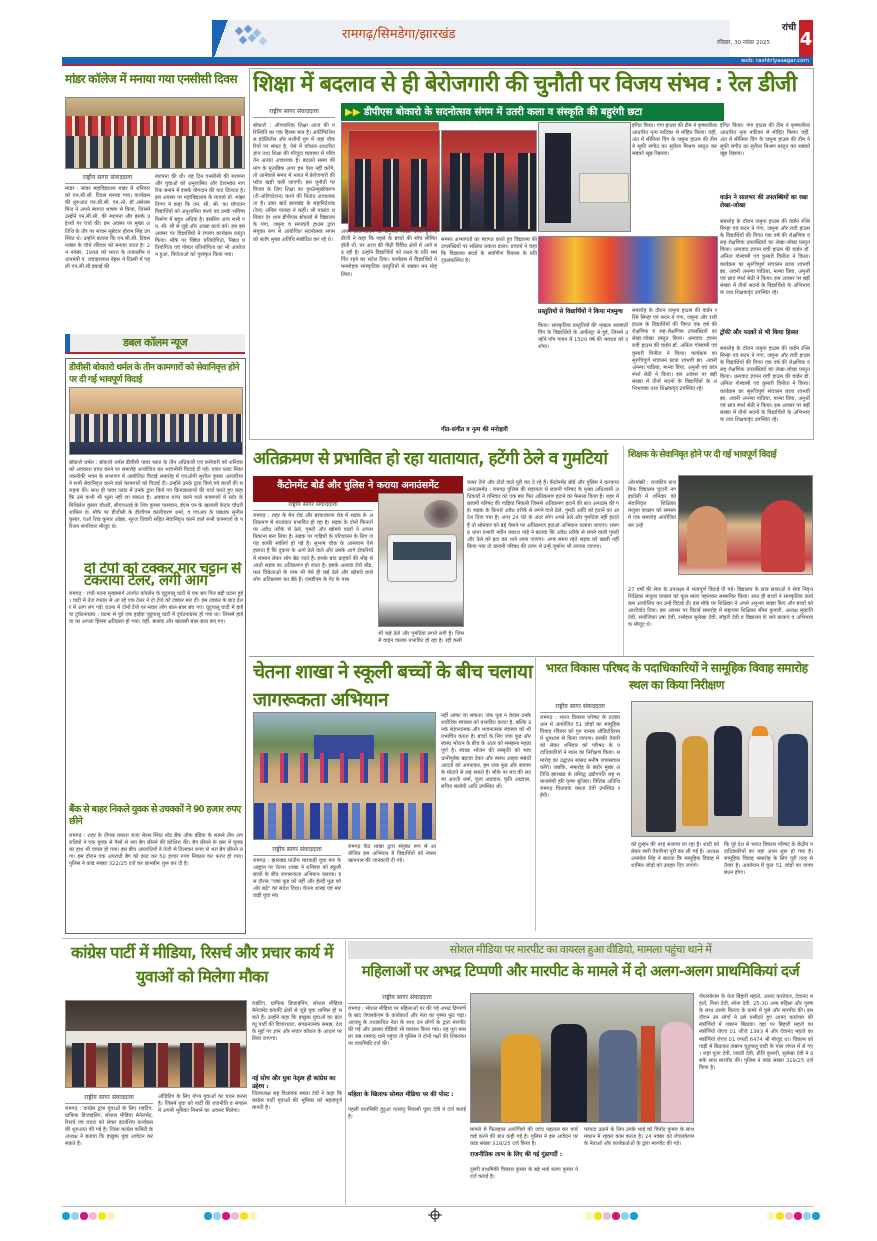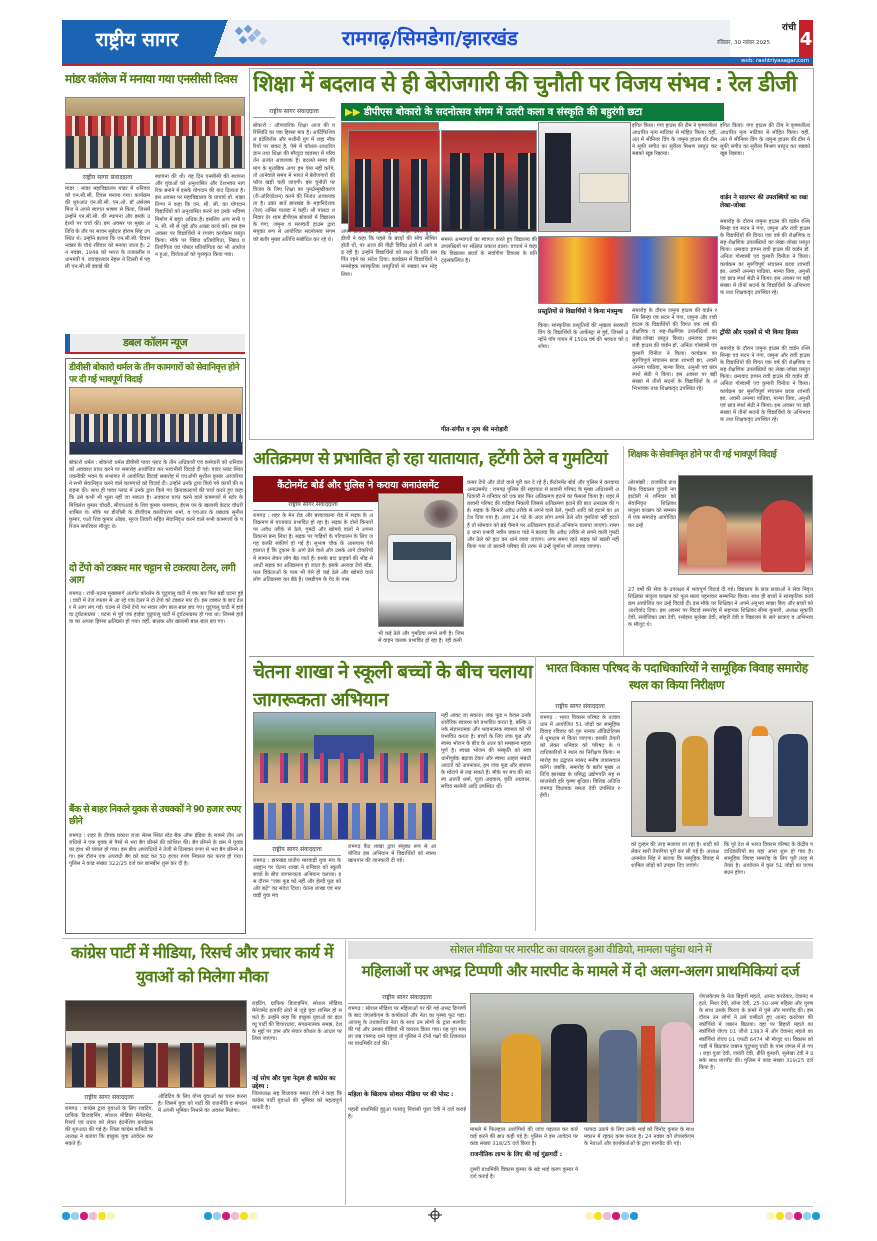--- a/index.html
+++ b/index.html
@@ -12,41 +12,40 @@
 .hl{font-family:"DejaVu Sans Condensed","DejaVu Sans",sans-serif;font-weight:bold;color:#4d7c0f;letter-spacing:-0.5px;white-space:nowrap;overflow:hidden}
 .vline{position:absolute;width:1px;background:#bbb}
 .hline{position:absolute;height:1px;background:#999}
 
 #mast{left:62px;top:20px;width:751px;height:44px}
 #mast .logo{position:absolute;left:0;top:0;width:150px;height:37px;background:#1b64b4;color:#fff;font-size:19px;font-weight:bold;display:flex;align-items:center;justify-content:center}
 #mast .slant{position:absolute;left:150px;top:0;width:18px;height:37px;background:linear-gradient(110deg,#1b64b4 50%,#eaeef4 50%)}
 #mast .dots{position:absolute;left:172px;top:6px;width:45px;height:24px}
 #mast .dots span{position:absolute;width:6px;height:6px;background:#6c9bd4;transform:rotate(45deg)}
 #mast .mid{position:absolute;left:168px;top:0;width:500px;height:37px;background:#eceff3}
-#mast .section{position:absolute;left:280px;top:4px;font-size:20px;font-weight:bold;color:#1d4ed8;white-space:nowrap}
+#mast .section{position:absolute;left:280px;top:4px;font-size:13px;font-weight:normal;color:#c2410c;white-space:nowrap}
 #mast .city{position:absolute;left:688px;top:0;font-size:9px;font-weight:bold;text-align:right;width:46px}
 #mast .date{position:absolute;left:655px;top:18px;font-size:5.5px;color:#333;white-space:nowrap}
 #mast .pg{position:absolute;left:737px;top:0;width:14px;height:37px;background:#c8202b;color:#fff;font-size:18px;font-weight:bold;display:flex;align-items:center;justify-content:center}
 #mast .bar{position:absolute;left:0;top:37px;width:751px;height:7px;background:#1b64b4}
 #mast .web{position:absolute;left:630px;top:37px;width:121px;height:7px;background:#1b64b4;color:#fff;font-size:5.5px;line-height:7px;text-align:right;padding-right:4px}
 #mast .redbar{position:absolute;left:0;top:44px;width:751px;height:2px;background:#b8262c}
 
 .cdots{position:absolute;top:1212px;display:flex;gap:1px}
 .cdots i{display:block;width:8px;height:8px;border-radius:50%}
 .regmark{position:absolute;left:428px;top:1208px;width:14px;height:14px}
 .box{position:absolute;border:1px solid #666}
 .greenbar{background:#0e7a3a;color:#fff;font-weight:bold;font-size:10px;white-space:nowrap;overflow:hidden;padding-left:4px;line-height:18px}
 .redbanner{background:#8a0f12;color:#fff;font-weight:bold;font-size:9.5px;text-align:center;line-height:17px;white-space:nowrap}
 .subhl{font-weight:bold;font-size:10px;color:#111;line-height:13px}
 </style>
 </head>
 <body>
 
 <div id="mast" class="abs">
-  <div class="logo">राष्ट्रीय सागर</div>
   <div class="mid"></div>
   <div class="slant"></div>
   <div class="dots">
     <span style="left:2px;top:2px"></span>
       <span style="left:11px;top:0"></span>
       <span style="left:20px;top:4px;opacity:.6"></span>
     <span style="left:6px;top:11px"></span>
       <span style="left:15px;top:9px;opacity:.7"></span>
       <span style="left:26px;top:12px;opacity:.4"></span>
   </div>
@@ -72,21 +71,21 @@
   <div style="position:absolute;left:0;top:0;width:5px;height:18px;background:#1b64b4"></div>
   <div class="hl" style="text-align:center;font-size:11px;line-height:18px">डबल कॉलम न्यूज</div>
 </div>
 
 <div class="box" style="left:65px;top:358px;width:181px;height:576px"></div>
 <div class="abs hl" style="left:69px;top:361px;width:174px;font-size:9px;line-height:12px;white-space:normal">डीवीसी बोकारो थर्मल के तीन कामगारों को सेवानिवृत्त होने पर दी गई भावपूर्ण विदाई</div>
 <div class="abs photo" style="left:69px;top:387px;width:174px;height:68px;background:linear-gradient(180deg,#e8c9a0 0%,#c8a070 40%,#3b4a6a 65%,#25304a 100%)">
   <div style="position:absolute;left:0;right:0;top:26px;height:28px;background:repeating-linear-gradient(90deg,#f2e6d6 0 5px,#3a4560 5px 11px,#e0c8a8 11px 14px,#243050 14px 19px)"></div>
 </div>
 <div class="abs txt" style="left:69px;top:459px;width:174px;height:100px">बोकारो थर्मल : बोकारो थर्मल डीवीसी पावर प्लांट के तीन अधिकारी एवं कर्मचारी को शनिवार को अवकाश प्राप्त करने पर समारोह आयोजित कर भावभीनी विदाई दी गई। पावर प्लांट स्थित तकनीकी भवन के सभागार में आयोजित विदाई समारोह में एचओपी सुशील कुमार अरजरिया ने सभी सेवानिवृत्त करने वाले कामगारों को विदाई दी। उन्होंने उनके द्वारा किये गये कार्यों की सराहना की। साथ ही पावर प्लांट में उनके द्वारा किये गए क्रियाकलापों की चर्चा करते हुए कहा कि उसे कभी भी भूला नहीं जा सकता है। अवकाश प्राप्त करने वाले कामगारों में स्टोर के मिथिलेश कुमार चौधरी, सीएचआई के शिव कुमार पासवान, ईएस एन के खलासी केदार चौधरी शामिल थे। मौके पर डीजीसी के डीजीएम कालीचरण शर्मा, व एचआर के प्रबंधक सुनील कुमार, एओ शिव कुमार ओझा, सूरज तिवारी सहित सेवानिवृत्त करने वाले सभी कामगारों के परिजन सपरिवार मौजूद थे।</div>
-<div class="abs hl" style="left:69px;top:562px;width:174px;font-size:10px;line-height:12px;white-space:normal">दो टेंपो को टक्कर मार चट्टान से टकराया टेलर, लगी आग</div>
+<div class="abs hl" style="left:84px;top:562px;width:174px;font-size:15px;line-height:12px;white-space:normal">दो टेंपो को टक्कर मार चट्टान से टकराया टेलर, लगी आग</div>
 <div class="abs txt" style="left:69px;top:590px;width:174px;height:200px">रामगढ़ : रांची-पटना मुख्यमार्ग अंतर्गत कोरलेन के चुटुपालू घाटी में एक बार फिर बड़ी घटना हुई। घाटी में तेज रफ्तार से आ रहे एक टेलर ने दो टेंपो को टक्कर मार दी। इस टक्कर के बाद टेलर में आग लग गई। घटना में दोनों टेंपो पर सवार लोग बाल-बाल बच गए। चुटुपालू घाटी में हाईवा दुर्घटनाग्रस्त : घटना से पूर्व एक हाईवा चुटुपालू घाटी में दुर्घटनाग्रस्त हो गया था। जिससे हाईवा का अगला हिस्सा क्षतिग्रस्त हो गया। वहीं, बालक और खलासी बाल-बाल बच गए।</div>
 <div class="abs hl" style="left:69px;top:803px;width:174px;font-size:9.5px;line-height:12px;white-space:normal">बैंक से बाहर निकले युवक से उचक्कों ने 90 हजार रुपए छीने</div>
 <div class="abs txt" style="left:69px;top:832px;width:174px;height:95px">रामगढ़ : शहर के दीपक प्रकाश राजा सेल्स स्थित स्टेट बैंक ऑफ इंडिया के सामने तीन अपराधियों ने एक युवक से पैसों से भरा बैग छीनने की कोशिश की। बैग छीनने के क्रम में युवक का हाथ भी घायल हो गया। इस बीच अपराधियों ने तेजी से दिलाकर रुपए से भरा बैग छीनने लगा। इस दौरान एक अपराधी बैग को काट कर 50 हजार रुपए निकाल कर फरार हो गया। पुलिस ने कांड संख्या 322/25 दर्ज कर छानबीन शुरू कर दी है।</div>
 
 <div class="box" style="left:249px;top:68px;width:565px;height:372px;border-color:#aaa"></div>
 <div class="abs hl" style="left:253px;top:70px;width:560px;font-size:22px;line-height:28px">शिक्षा में बदलाव से ही बेरोजगारी की चुनौती पर विजय संभव : रेल डीजी</div>
 <div class="abs byline" style="left:253px;top:107px;width:82px">राष्ट्रीय सागर संवाददाता</div>
 <div class="abs greenbar" style="left:341px;top:103px;width:383px;height:18px"><span style="color:#f6e21d">▶▶</span> <span>डीपीएस बोकारो के सदनोत्सव संगम में उतरी कला व संस्कृति की बहुरंगी छटा</span></div>
 <div class="abs txt" style="left:253px;top:122px;width:82px;height:315px">बोकारो : औपचारिक शिक्षा आज की परिस्थिति का एक हिस्सा मात्र है। आर्टिफिशियल इंटेलिजेंस और मशीनी युग में जहां नौकरियों पर संकट है, ऐसे में कौशल-आधारित ज्ञान तथा शिक्षा की मौजूदा व्यवस्था में परिवर्तन अत्यंत आवश्यक है। बदलते समय की मांग के मुताबिक अगर हम ऐसा नहीं करेंगे, तो आनेवाले समय में भारत में बेरोजगारों की फौज खड़ी चली जाएगी। इस चुनौती पर विजय के लिए शिक्षा का पुनर्उन्मुखीकरण (री-ओरिएंटेशन) करने की नितांत आवश्यकता है। उक्त बातें झारखंड के महानिदेशक (रेल) अनिल पालटा ने कहीं। श्री पालटा शनिवार देर शाम डीपीएस बोकारो में विद्यालय के गंगा, जमुना व सरस्वती हाउस द्वारा संयुक्त रूप से आयोजित सदनोत्सव संगम को बतौर मुख्य अतिथि संबोधित कर रहे थे।</div>
 <div class="abs photo" style="left:341px;top:122px;width:98px;height:102px;background:linear-gradient(180deg,#c9473a 0%,#e09030 30%,#c8a030 55%,#3a2a2a 100%)"></div>

